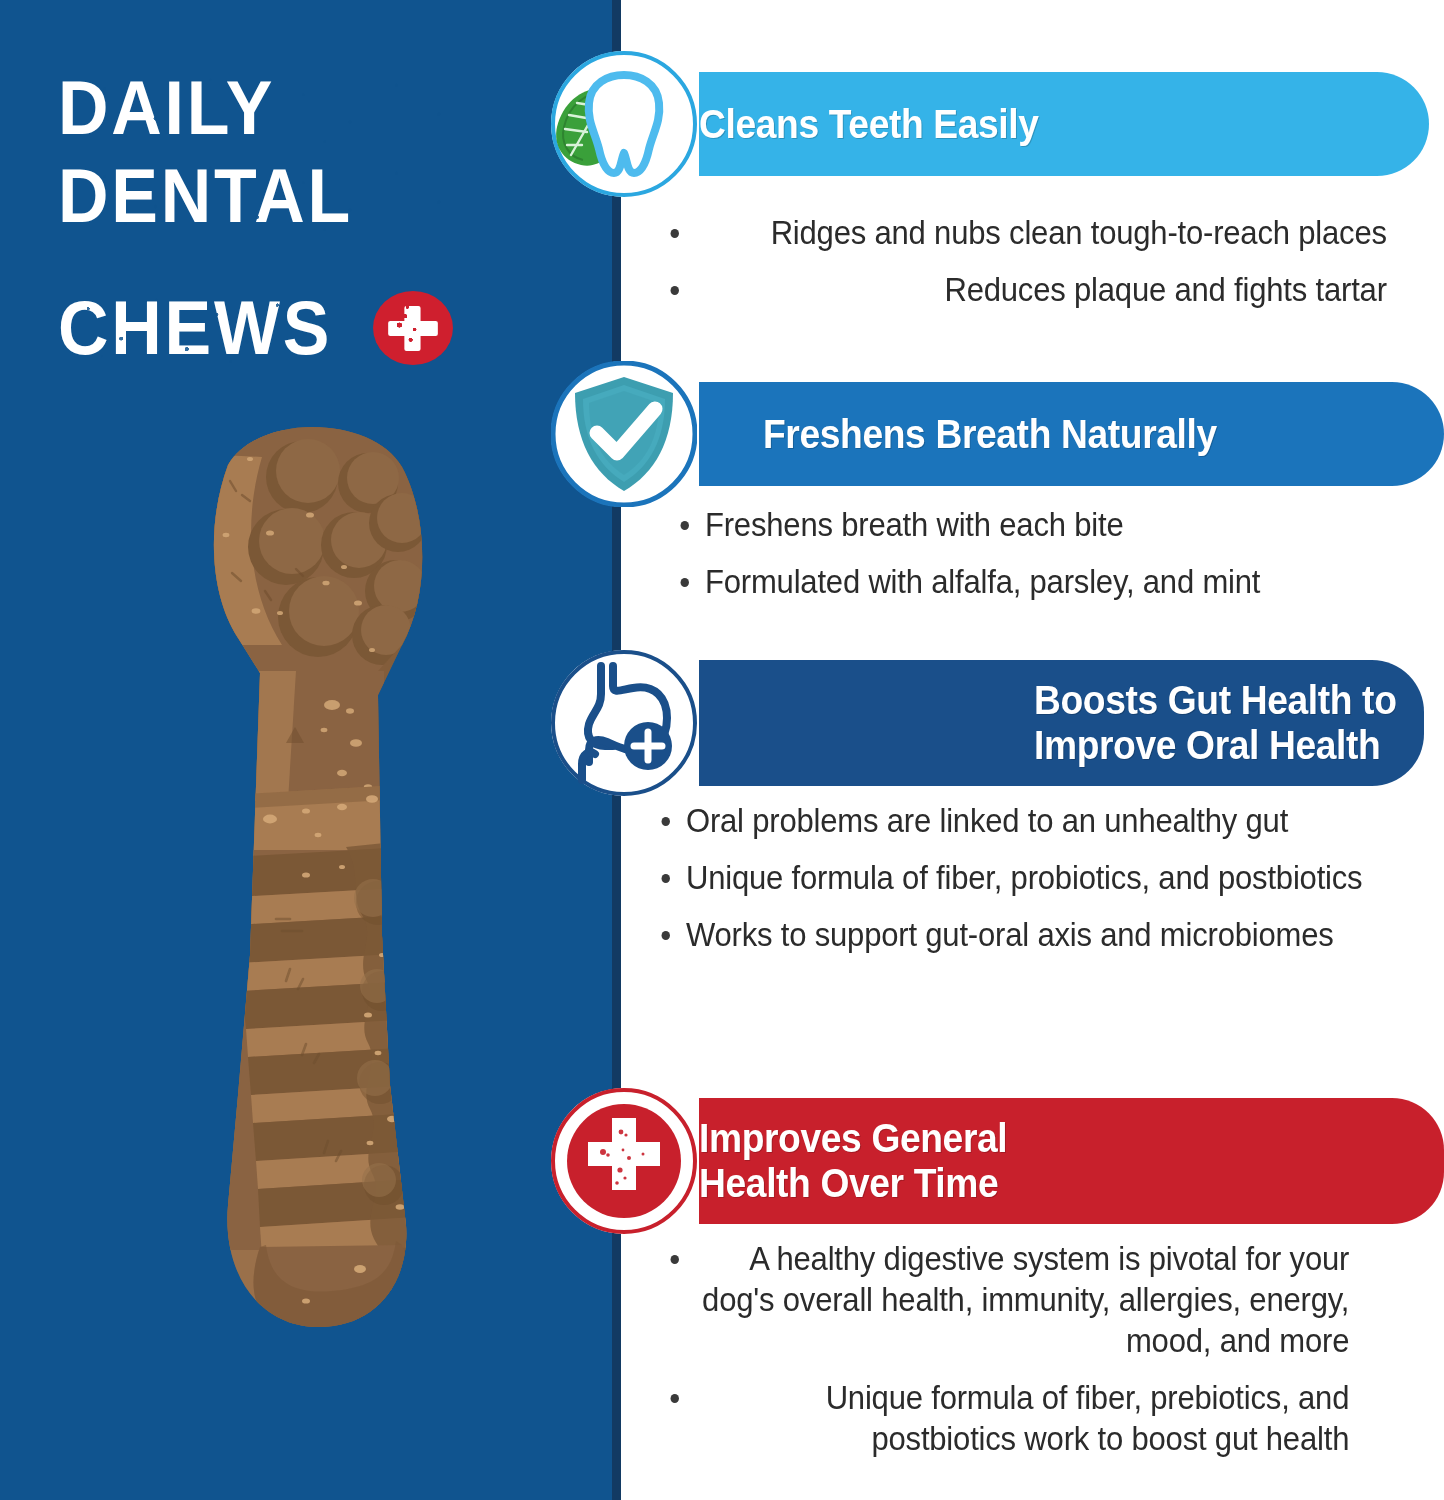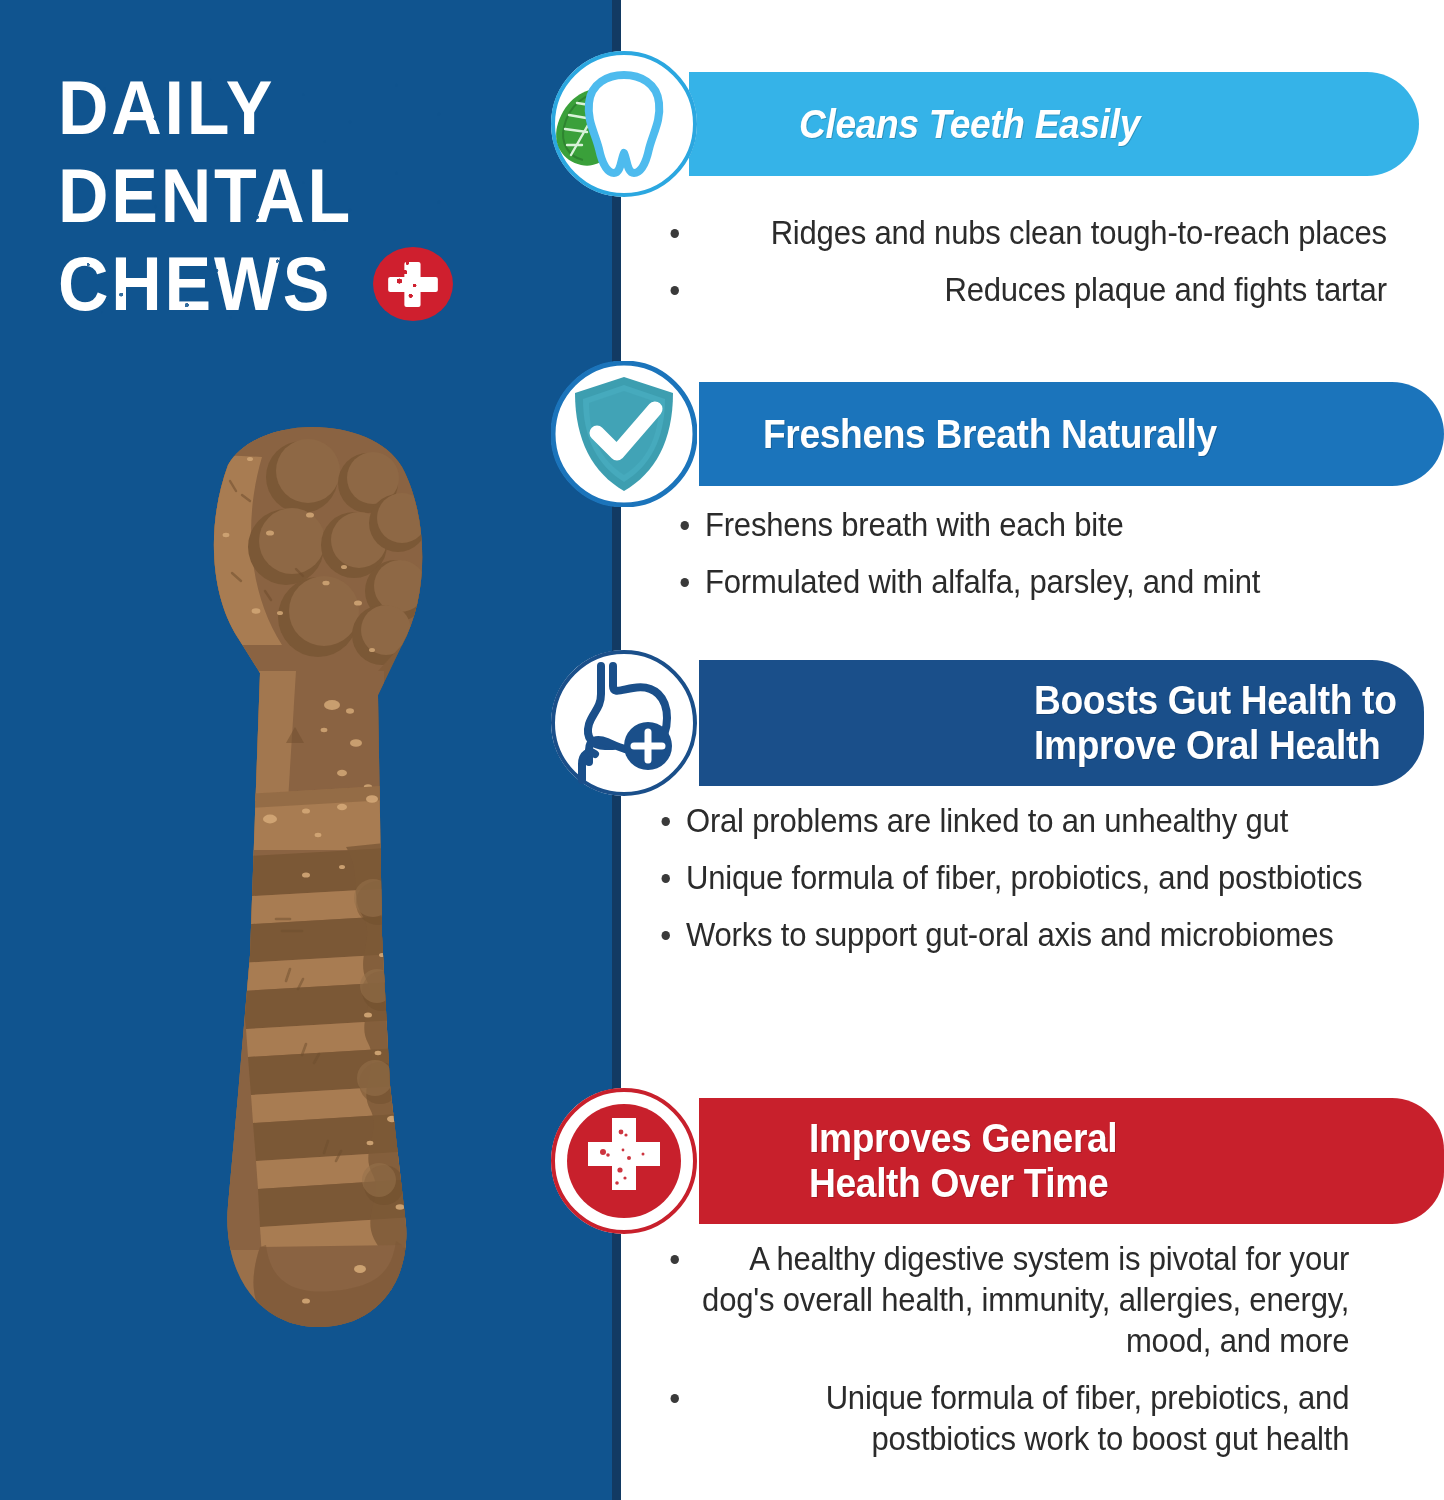--- a/index.html
+++ b/index.html
@@ -53,21 +53,21 @@
       radial-gradient(circle at 36% 18%, #10548f 0 1.4px, transparent 1.6px),
       radial-gradient(circle at 47% 74%, #10548f 0 2.1px, transparent 2.3px),
       radial-gradient(circle at 58% 35%, #10548f 0 1.5px, transparent 1.7px),
       radial-gradient(circle at 69% 66%, #10548f 0 1.8px, transparent 2.0px),
       radial-gradient(circle at 80% 24%, #10548f 0 1.6px, transparent 1.8px),
       radial-gradient(circle at 90% 57%, #10548f 0 2.0px, transparent 2.2px),
       radial-gradient(circle at 16% 82%, #10548f 0 1.3px, transparent 1.5px),
       radial-gradient(circle at 63% 88%, #10548f 0 1.5px, transparent 1.7px);
     opacity:.85;
   }
-  .title-row3{display:flex;align-items:center;gap:20px;}
+  .title-row3{display:flex;align-items:center;gap:20px;margin-top:44px;}
 
   .cross-badge{
     width:74px;height:74px;border-radius:50%;
     background:#cf1f2e;
     position:relative;flex:0 0 auto;
     transform:scaleX(1.08);
   }
   .cross-badge .bar-h,.cross-badge .bar-v{position:absolute;background:#ffffff;}
   .cross-badge .bar-h{left:14px;top:30px;width:46px;height:15px;border-radius:2px;}
   .cross-badge .bar-v{left:29px;top:15px;width:15px;height:45px;border-radius:2px;}
@@ -332,21 +332,21 @@
             <ellipse cx="286" cy="896" rx="5" ry="3.4"></ellipse>
           <ellipse cx="196" cy="906" rx="4" ry="2.6"></ellipse>
         </g>
       </g>
     </svg>
   </div>
 
   <div class="features">
 
     <div class="feature">
-      <div class="banner" style="left:68px;top:72px;width:730px;background:#35b3e8;padding-left:110px;font-style:italic;">
+      <div class="banner" style="left:78px;top:72px;width:730px;background:#35b3e8;">
         <div class="btxt">Cleans Teeth Easily</div>
       </div>
       <div class="icon-circle" style="left:-70px;top:51px;">
         <svg width="146" height="146" viewBox="0 0 146 146">
           <circle cx="73" cy="73" r="71" fill="#ffffff" stroke="#2ba7e0" stroke-width="4"></circle>
           <g transform="translate(4,28)">
             <path d="M52 10 C30 6 8 22 2 48 C-2 66 8 82 26 86 C44 90 58 76 60 56 C62 36 58 18 52 10 Z" fill="#3aa03a"></path>
             <path d="M50 14 C32 12 14 26 9 48 C5 64 14 78 28 81" fill="none" stroke="#2e8430" stroke-width="2"></path>
             <g stroke="#d9f2d9" stroke-width="2.4" stroke-linecap="round" fill="none">
               <path d="M50 16 L16 76"></path>
@@ -407,21 +407,21 @@
         </svg>
       </div>
       <ul class="bullets" style="left:33px;top:800px;width:760px;">
         <li>Oral problems are linked to an unhealthy gut</li>
         <li>Unique formula of fiber, probiotics, and postbiotics</li>
         <li>Works to support gut-oral axis and microbiomes</li>
       </ul>
     </div>
 
     <div class="feature">
-      <div class="banner tall" style="left:78px;top:1098px;width:745px;background:#c8202c;padding-left:110px;">
+      <div class="banner tall" style="left:78px;top:1098px;width:745px;background:#c8202c;">
         <div class="btxt">Improves General
 Health Over Time</div>
       </div>
       <div class="icon-circle" style="left:-70px;top:1088px;">
         <svg width="146" height="146" viewBox="0 0 146 146">
           <circle cx="73" cy="73" r="71" fill="#ffffff" stroke="#c8202c" stroke-width="4"></circle>
           <circle cx="73" cy="73" r="57" fill="#c8202c"></circle>
           <path d="M61 30 L85 30 L85 54 L109 54 L109 78 L85 78 L85 102 L61 102 L61 78 L37 78 L37 54 L61 54 Z" fill="#ffffff" rx="4"></path>
           <g fill="#c8202c" opacity=".9">
             <circle cx="70" cy="44" r="2.4"></circle>

